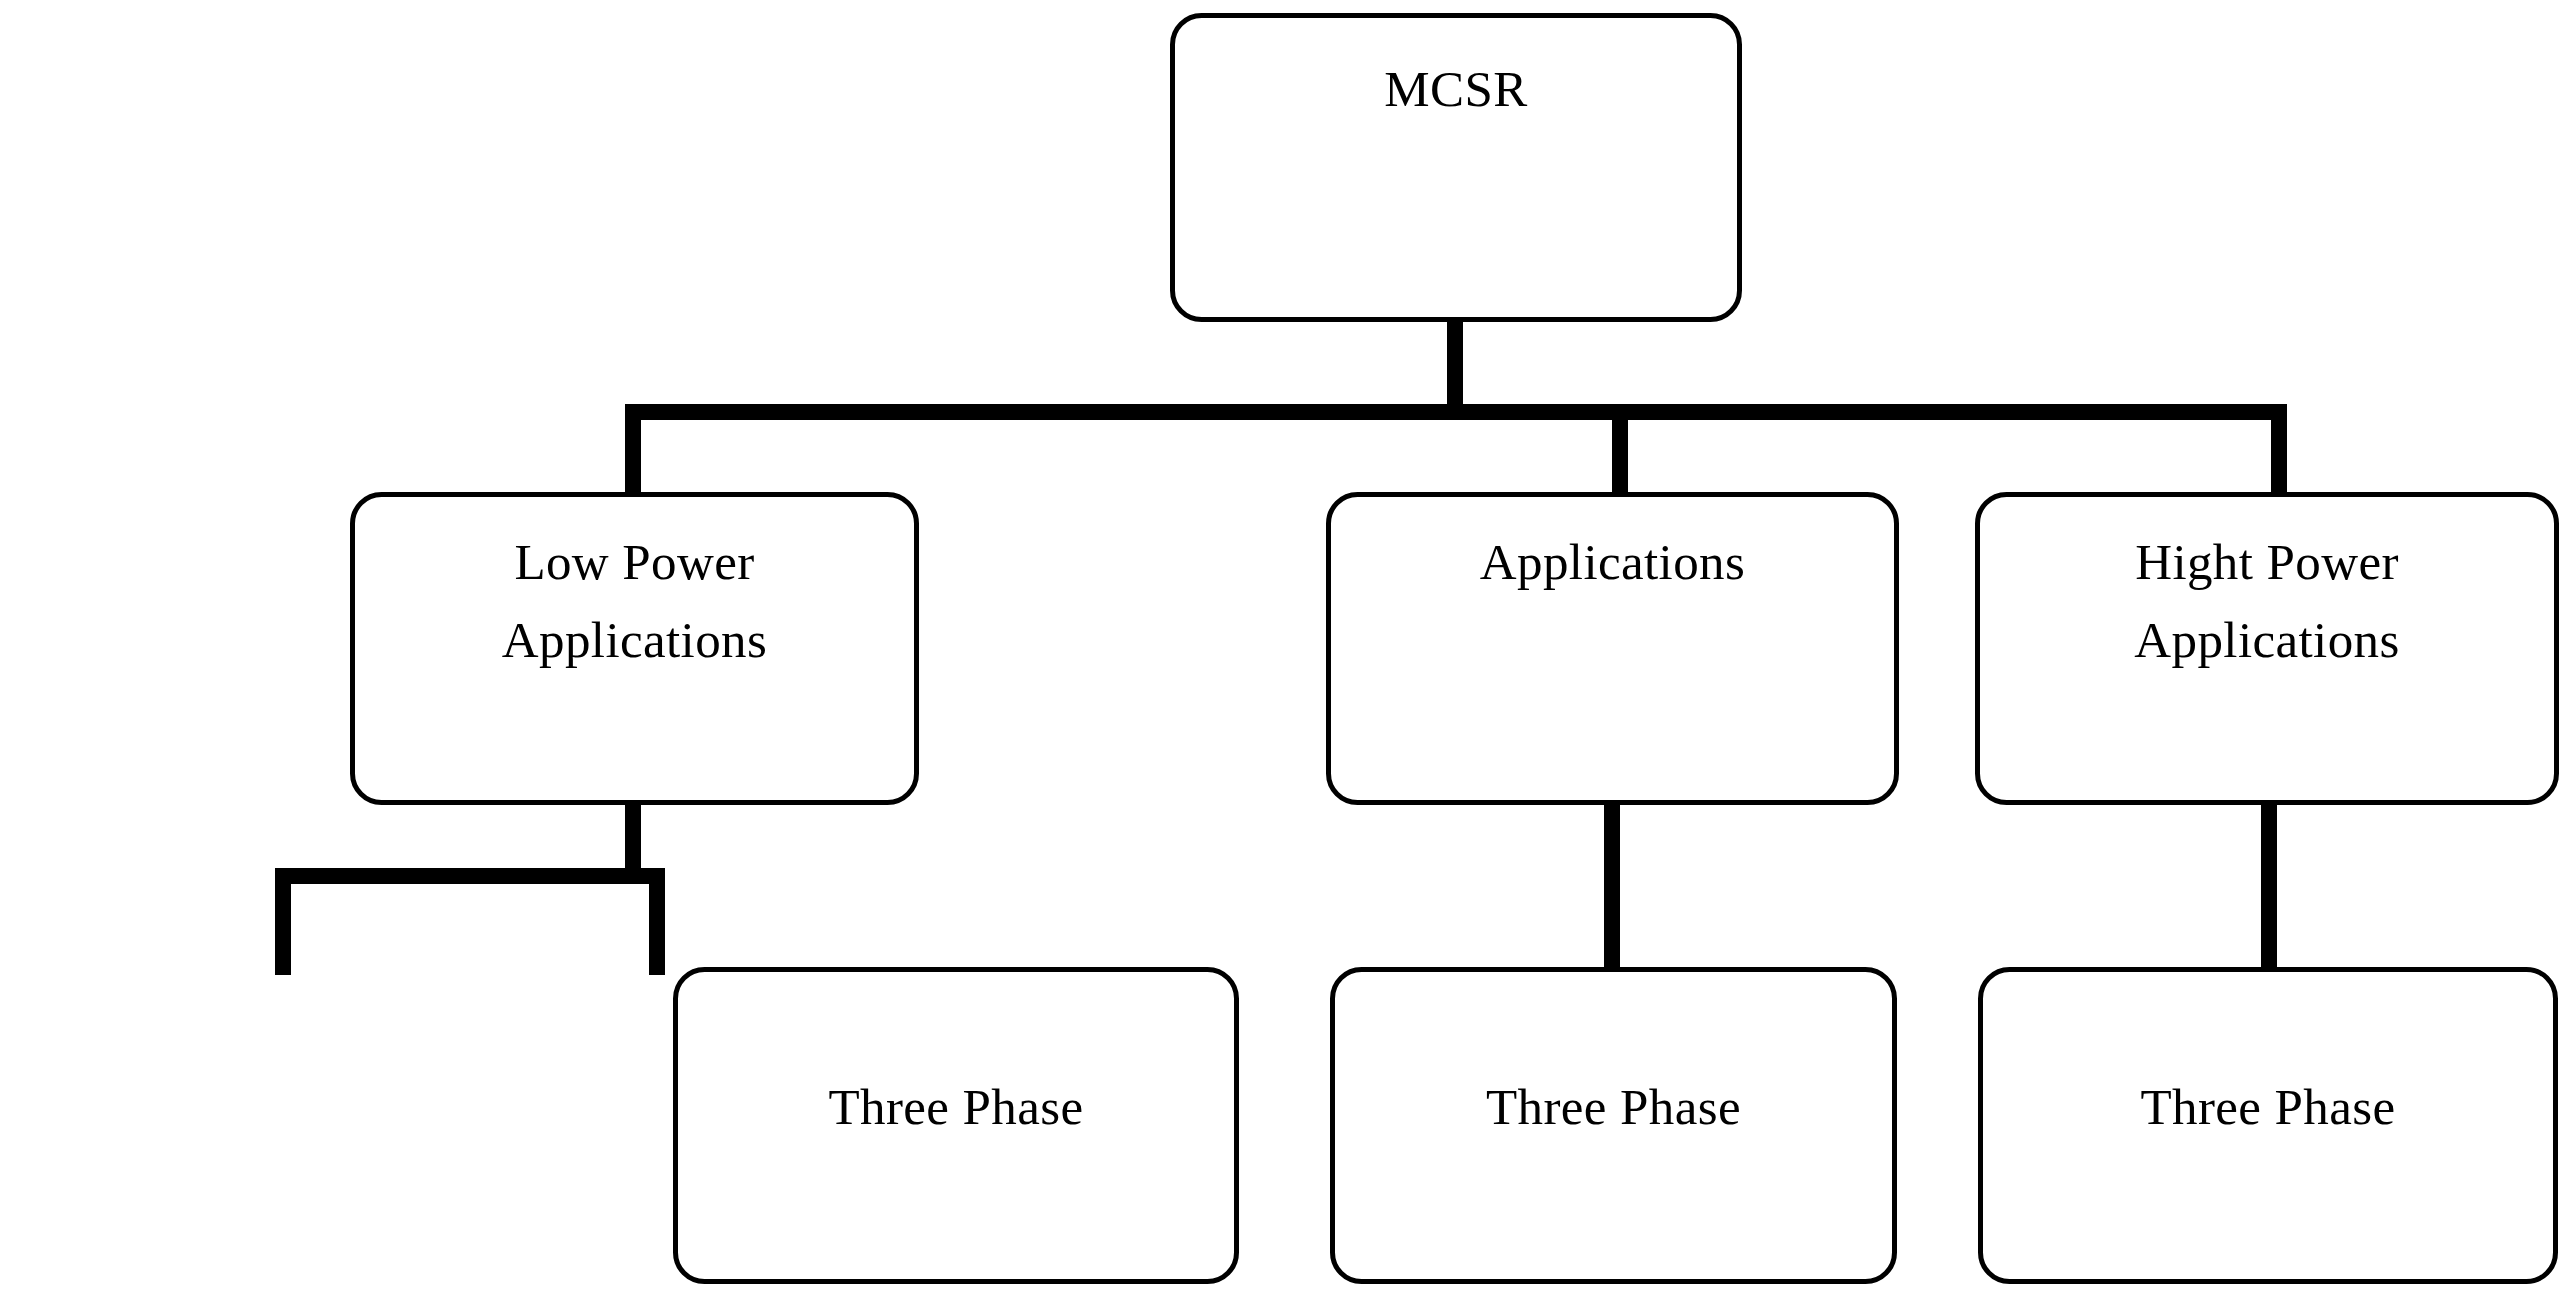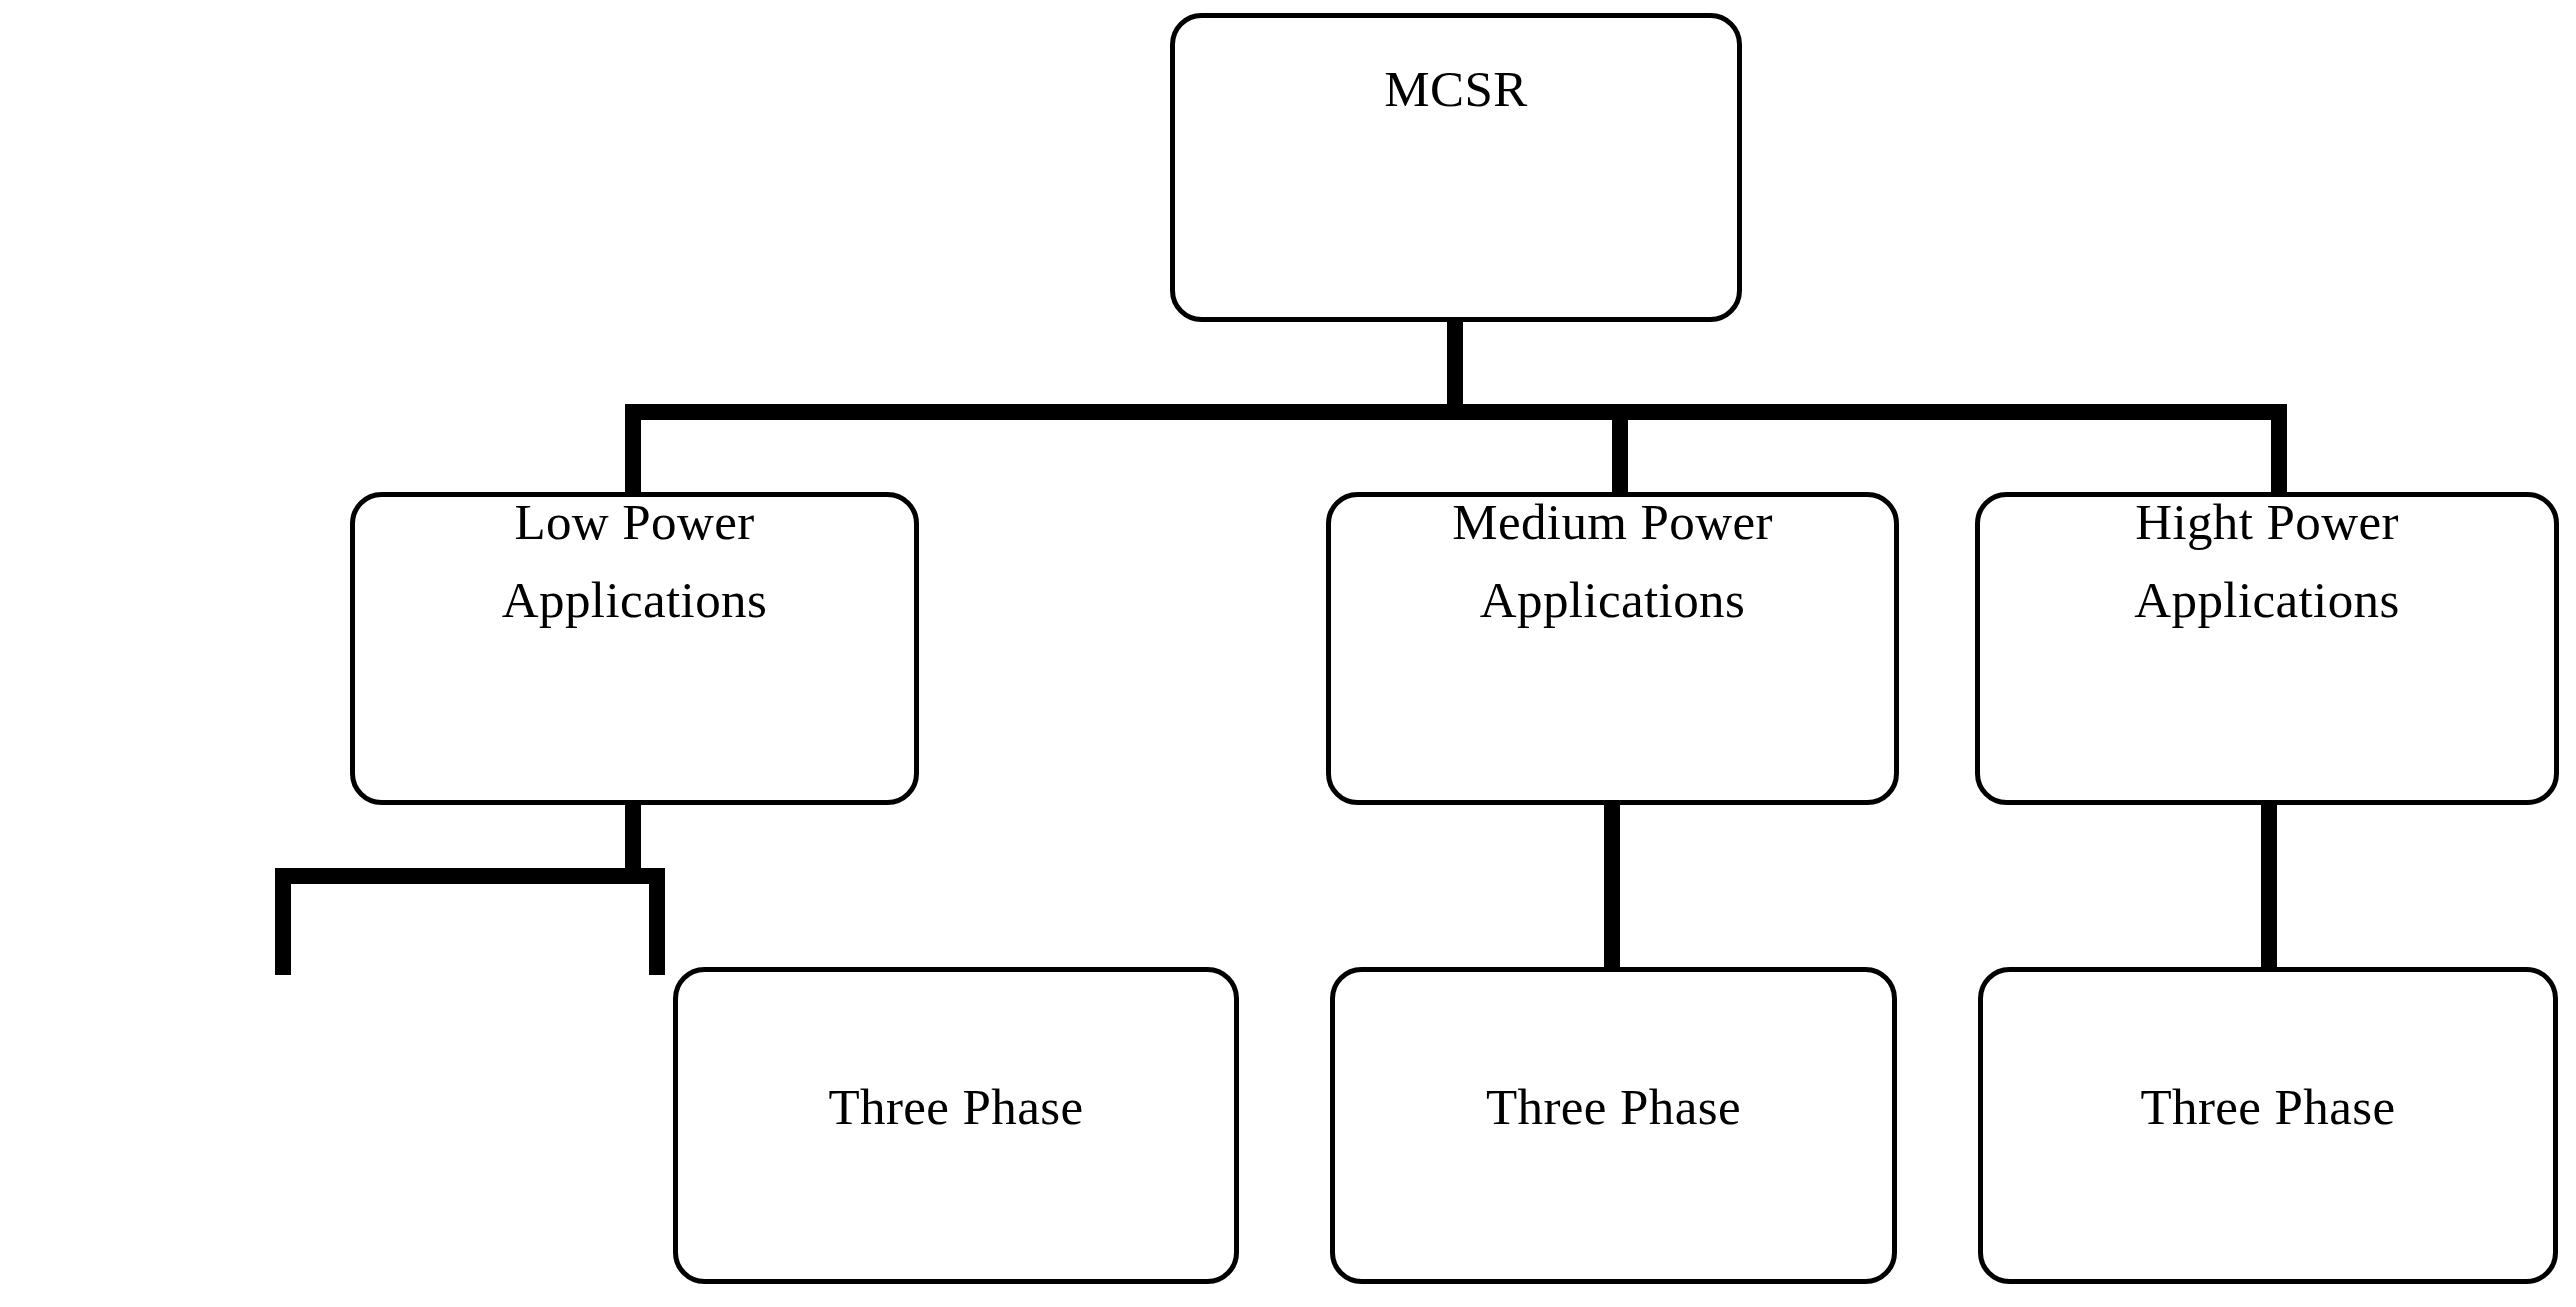--- a/index.html
+++ b/index.html
@@ -44,20 +44,21 @@
     left: 1170px;
     top: 13px;
     width: 572px;
     height: 309px;
     padding-top: 46px;
   }
   
   .node-level2 {
     top: 492px;
     height: 313px;
+    padding-top: 40px;
   }
   .node-level2 .node-label + .node-label {
     margin-top: 27px;
   }
   #node-low-power   { left: 350px;  width: 569px; }
   #node-medium-power{ left: 1326px; width: 573px; }
   #node-high-power  { left: 1975px; width: 584px; }
   
   .node-level3 {
     top: 967px;
@@ -114,21 +115,20 @@
   <div class="node" id="node-root">
     <span class="node-label">MCSR</span>
   </div>
 
   <div class="node node-level2" id="node-low-power">
     <span class="node-label">Low Power</span>
     <span class="node-label">Applications</span>
   </div>
 
   <div class="node node-level2" id="node-medium-power">
-    <span class="node-label">Medium Power</span>
     <span class="node-label">Applications</span>
   </div>
 
   <div class="node node-level2" id="node-high-power">
     <span class="node-label">Hight Power</span>
     <span class="node-label">Applications</span>
   </div>
 
 
   <div class="node node-level3" id="node-three-phase-low">

